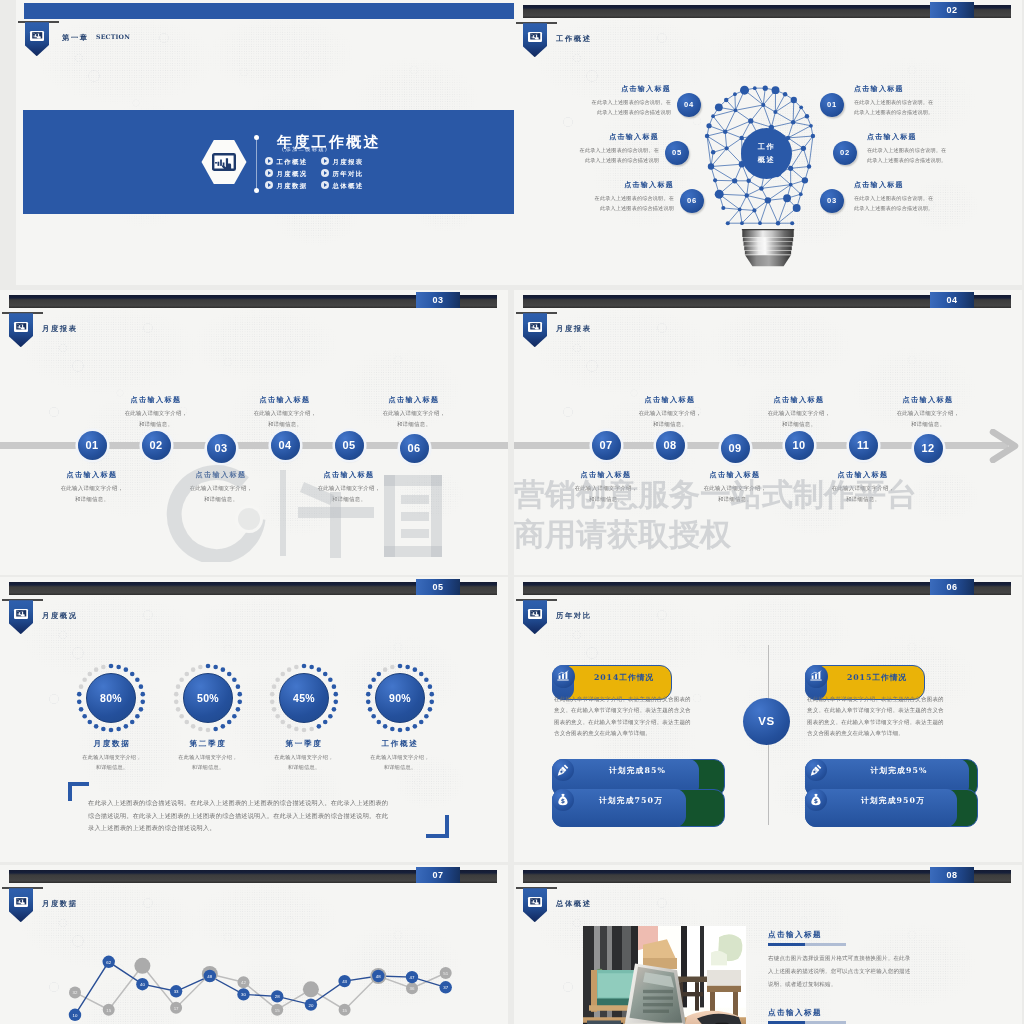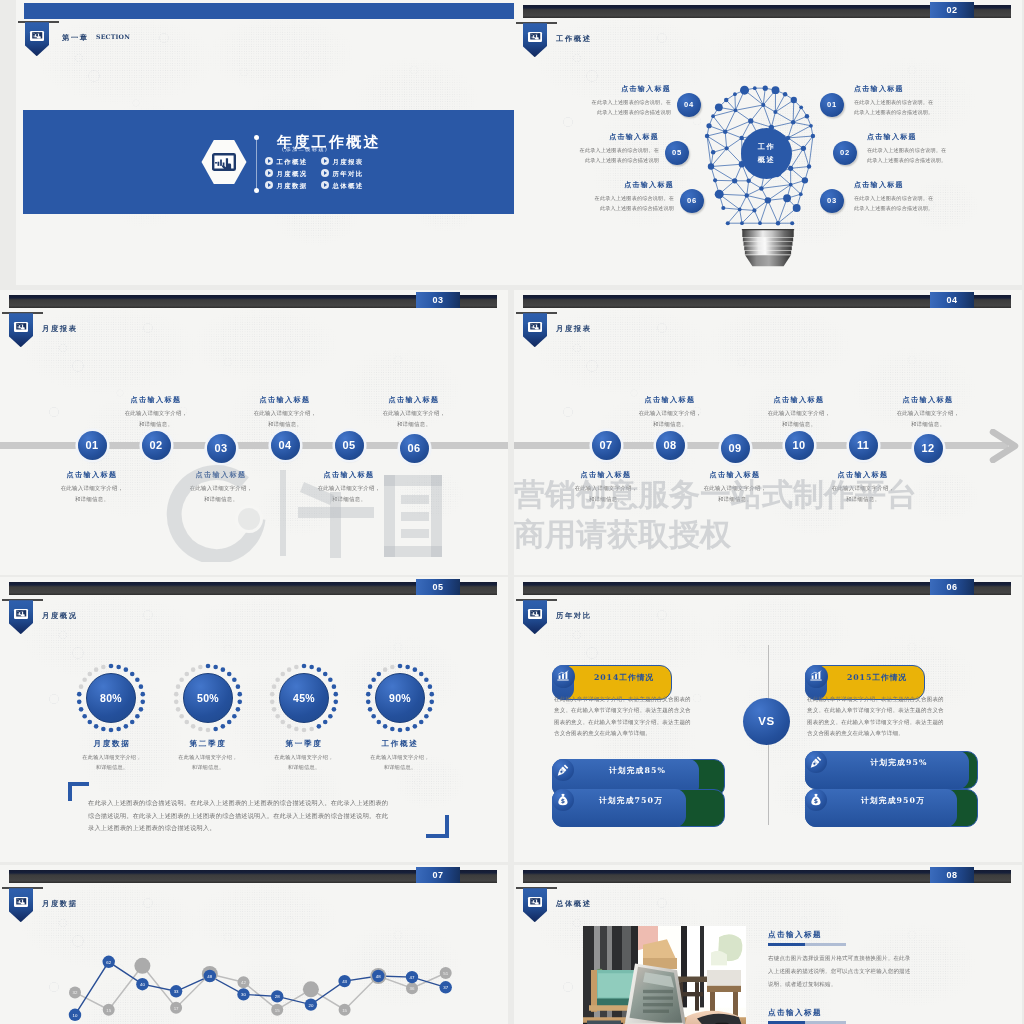--- a/index.html
+++ b/index.html
@@ -929,21 +929,21 @@
           </svg>
         </div>
         <div class="ctext" style="left:22px;width:98px;text-align:center">2015工作情况</div>
       </div>
 <div class="cmpbody bd" style="left:293px;top:117px;width:180px">
         <div>在此输入章节详细文字介绍。表达主题的含义合图表的</div>
         <div>意义。在此输入章节详细文字介绍。表达主题的含义合</div>
         <div>图表的意义。在此输入章节详细文字介绍。表达主题的</div>
         <div>含义合图表的意义在此输入章节详细。</div>
       </div>
-<div class="pbar" style="left:291px;top:174px;width:173px">
+<div class="pbar" style="left:291px;top:182px;width:173px">
         <div class="pf" style="width:164px"></div>
         <div class="pi">
           <svg viewBox="0 0 24 24" width="14" height="14" style="position:absolute;left:4px;top:4px">
             <path d="M15.4 2.6 l5.6 5.6 l-2.0 2.0 l-5.6 -5.6 z" fill="#fff"></path>
             <path d="M11.8 6.2 l6.0 6.0 l-2.9 3.2 l-6.3 -6.3 z" fill="#fff"></path>
             <path d="M8.3 9.6 l6.3 6.3 l-3.3 2.8 l-5.8 -5.8 z" fill="#fff"></path>
             <path d="M5.4 13.1 l5.6 5.6 l-8.0 3.0 z" fill="#fff"></path>
             <circle cx="9.4" cy="14.9" r="1.9" fill="#24509c"></circle>
           </svg>
         </div>

